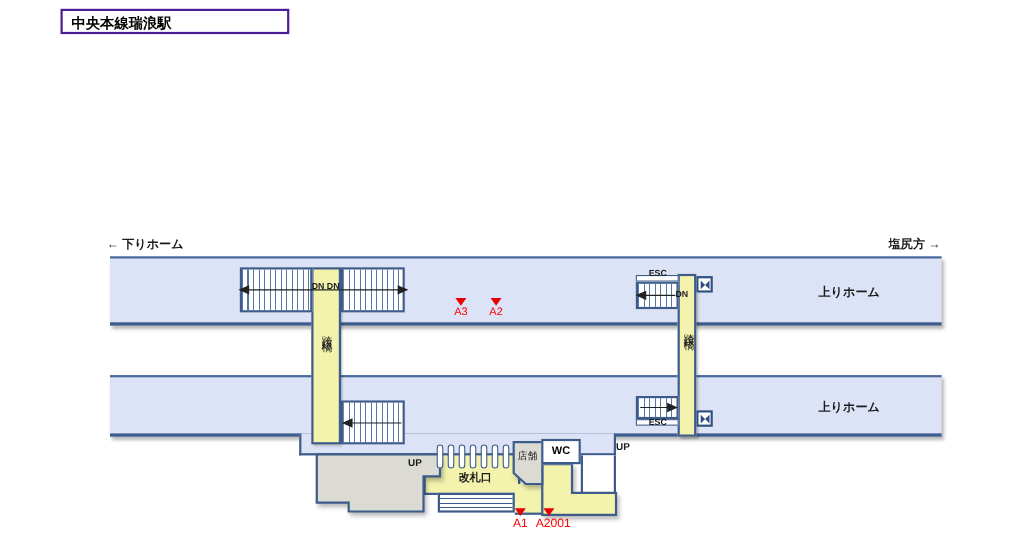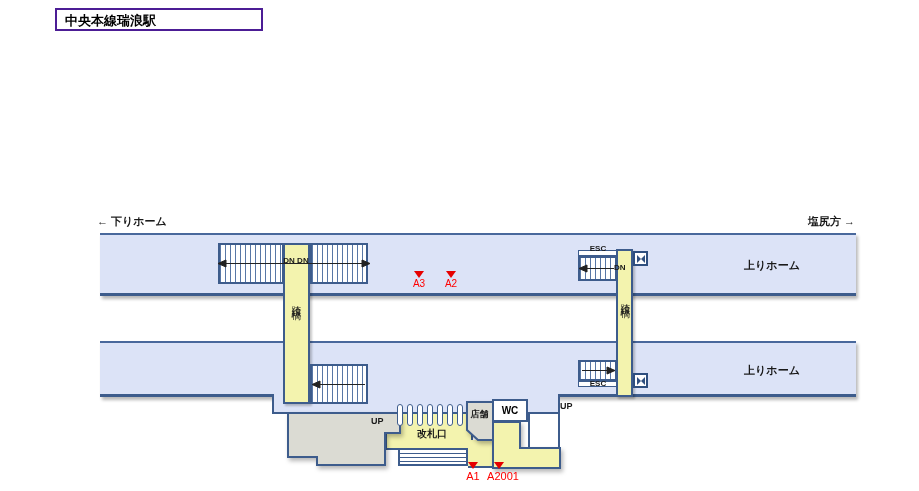--- a/index.html
+++ b/index.html
@@ -141,21 +141,21 @@
 
   <div class="abs gatebar" style="left:397px;top:404px;width:6px;height:22px;"></div>
   <div class="abs gatebar" style="left:407px;top:404px;width:6px;height:22px;"></div>
   <div class="abs gatebar" style="left:417px;top:404px;width:6px;height:22px;"></div>
   <div class="abs gatebar" style="left:427px;top:404px;width:6px;height:22px;"></div>
   <div class="abs gatebar" style="left:437px;top:404px;width:6px;height:22px;"></div>
   <div class="abs gatebar" style="left:447px;top:404px;width:6px;height:22px;"></div>
   <div class="abs gatebar" style="left:457px;top:404px;width:6px;height:22px;"></div>
   <div class="abs lbl center" style="left:397px;top:427px;width:70px;font-size:10px;font-weight:bold;z-index:7;">改札口</div>
 
-  <div class="abs lbl center" style="left:466px;top:408px;width:27px;font-size:9px;font-weight:bold;z-index:7;">店舗</div>
+  <div class="abs lbl center" style="left:466px;top:408px;width:27px;font-size:9px;font-weight:normal;z-index:7;">店舗</div>
   <div class="abs wcbox" style="left:492px;top:399px;width:36px;height:23px;">WC</div>
 
   <div class="abs stepsbox" style="left:398px;top:448px;width:70px;height:18px;"></div>
 
   <svg id="svg-high" class="layer" width="919" height="491" viewBox="0 0 919 491">
     <g stroke="#222" stroke-width="1" fill="#222">
       <line x1="224" y1="263.5" x2="364" y2="263.5"></line>
       <polygon points="218,263.5 226,260 226,267"></polygon>
       <polygon points="370,263.5 362,260 362,267"></polygon>
       <line x1="316" y1="384.5" x2="365" y2="384.5"></line>

